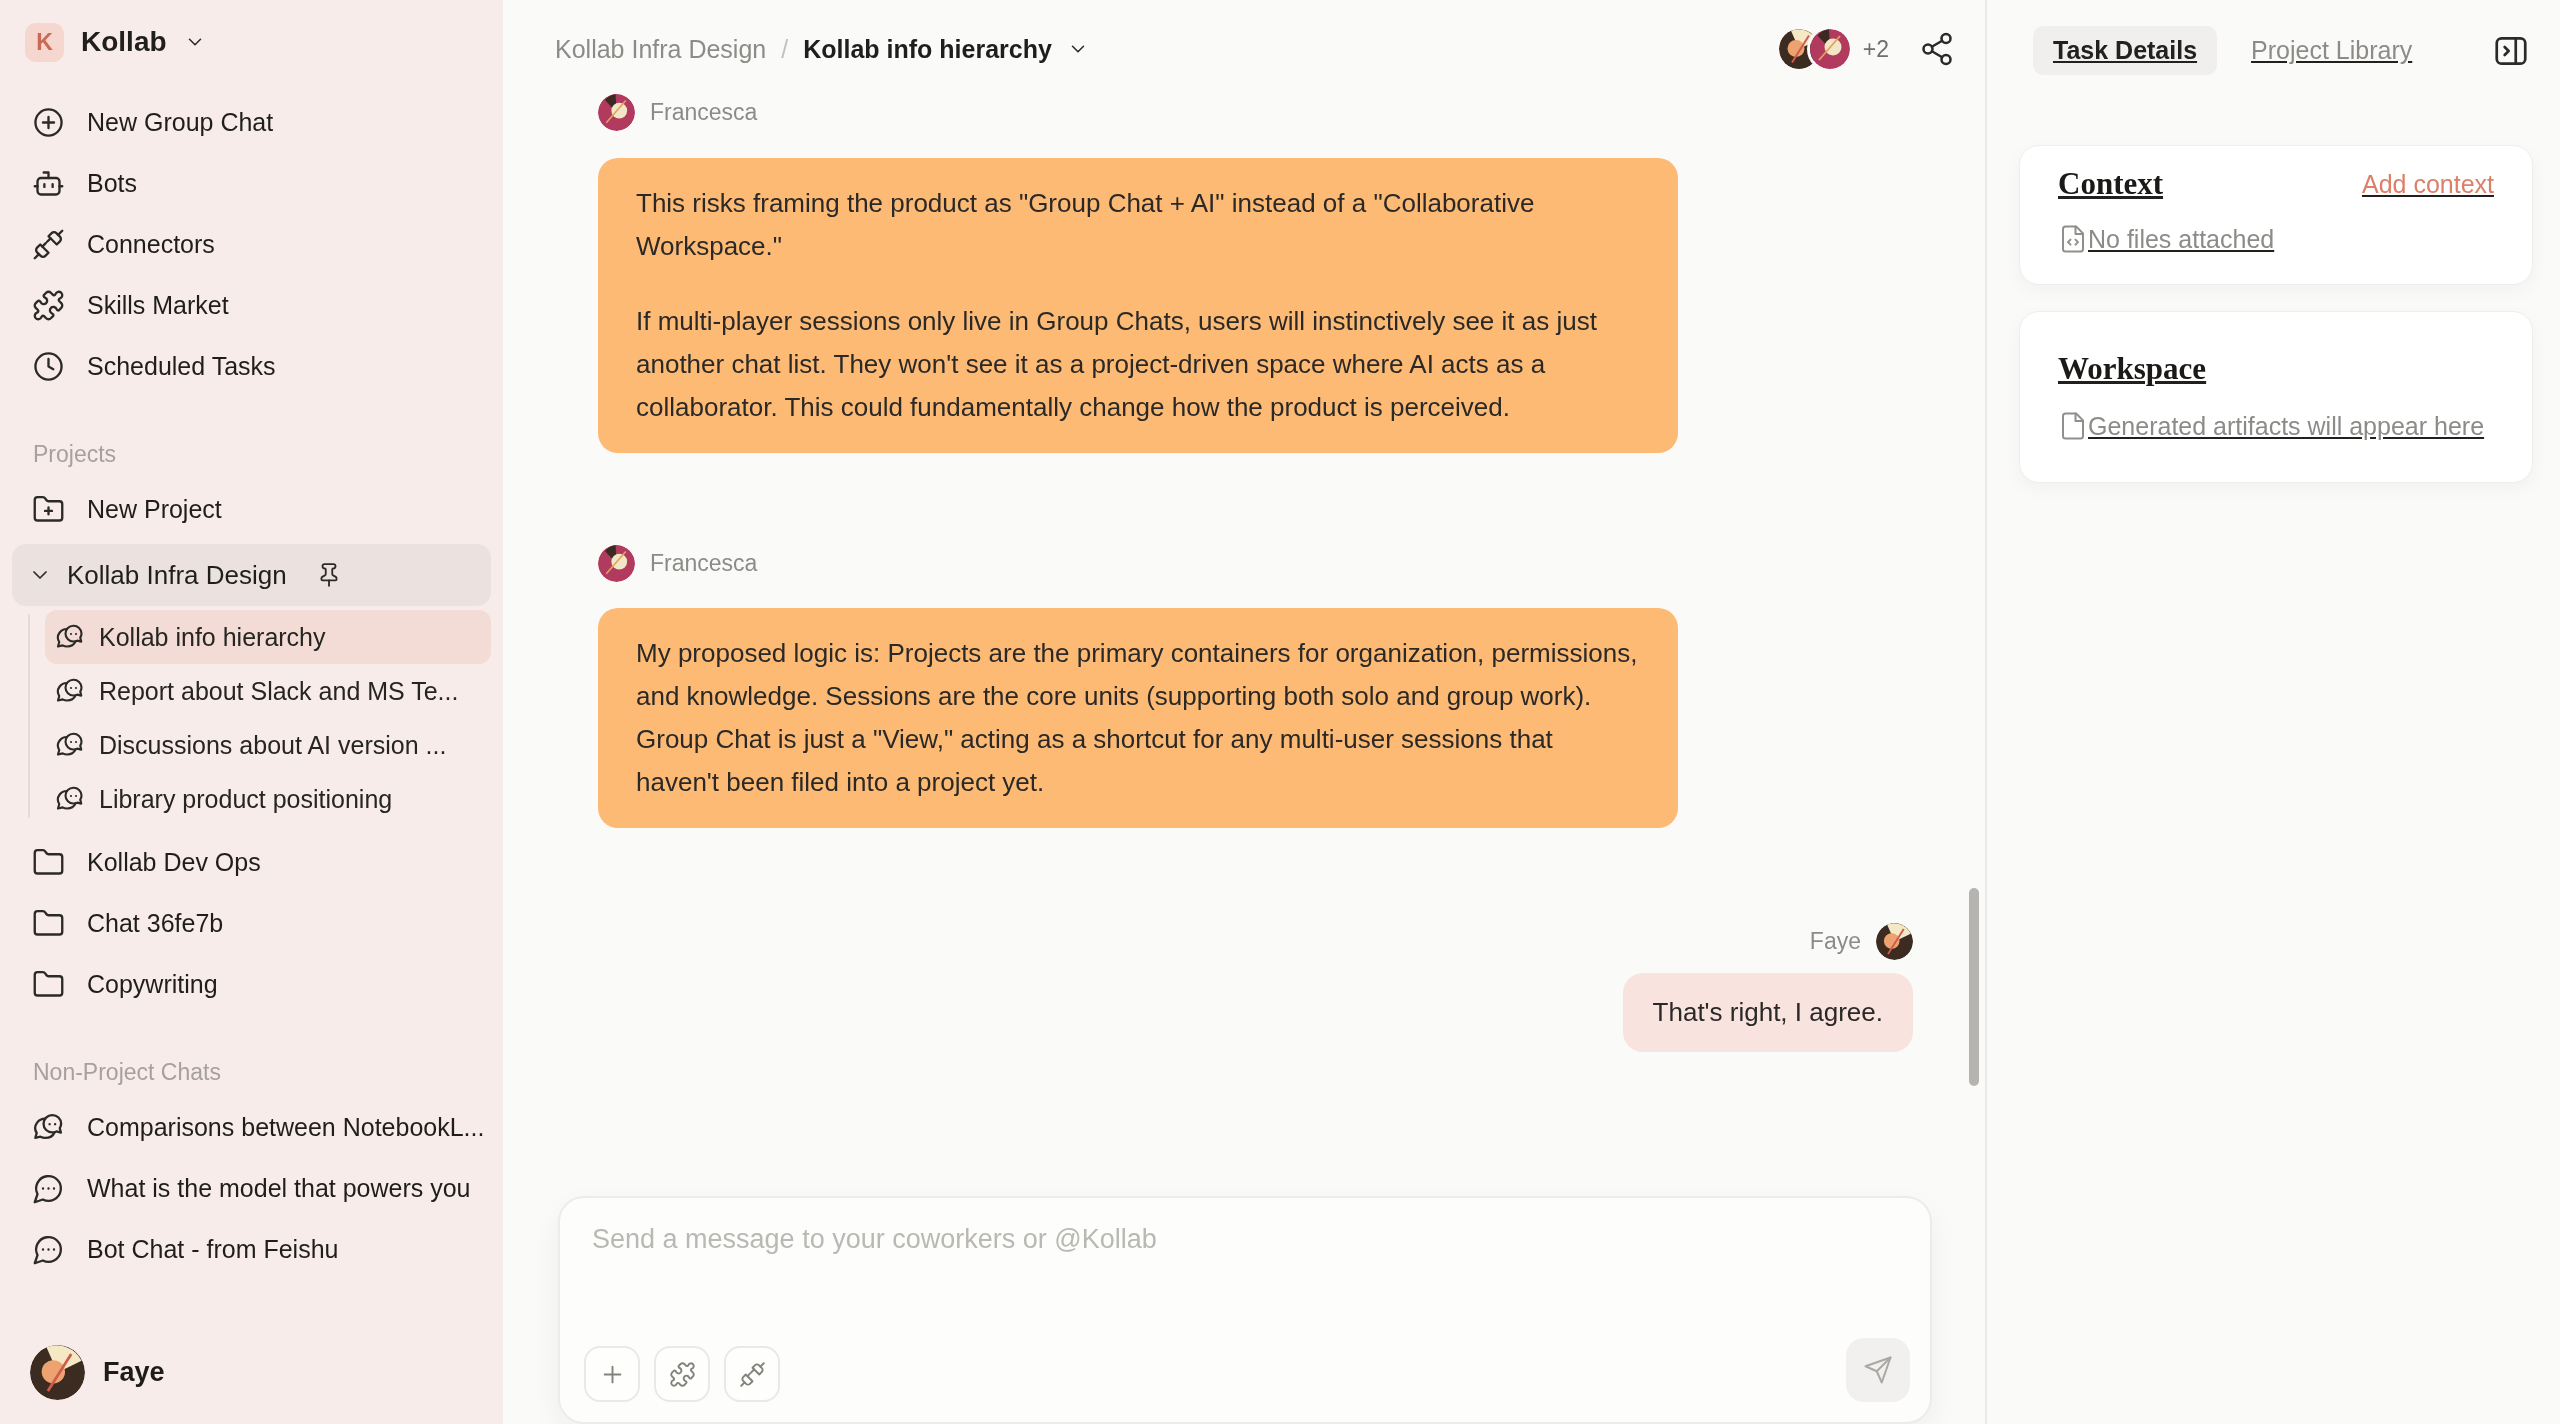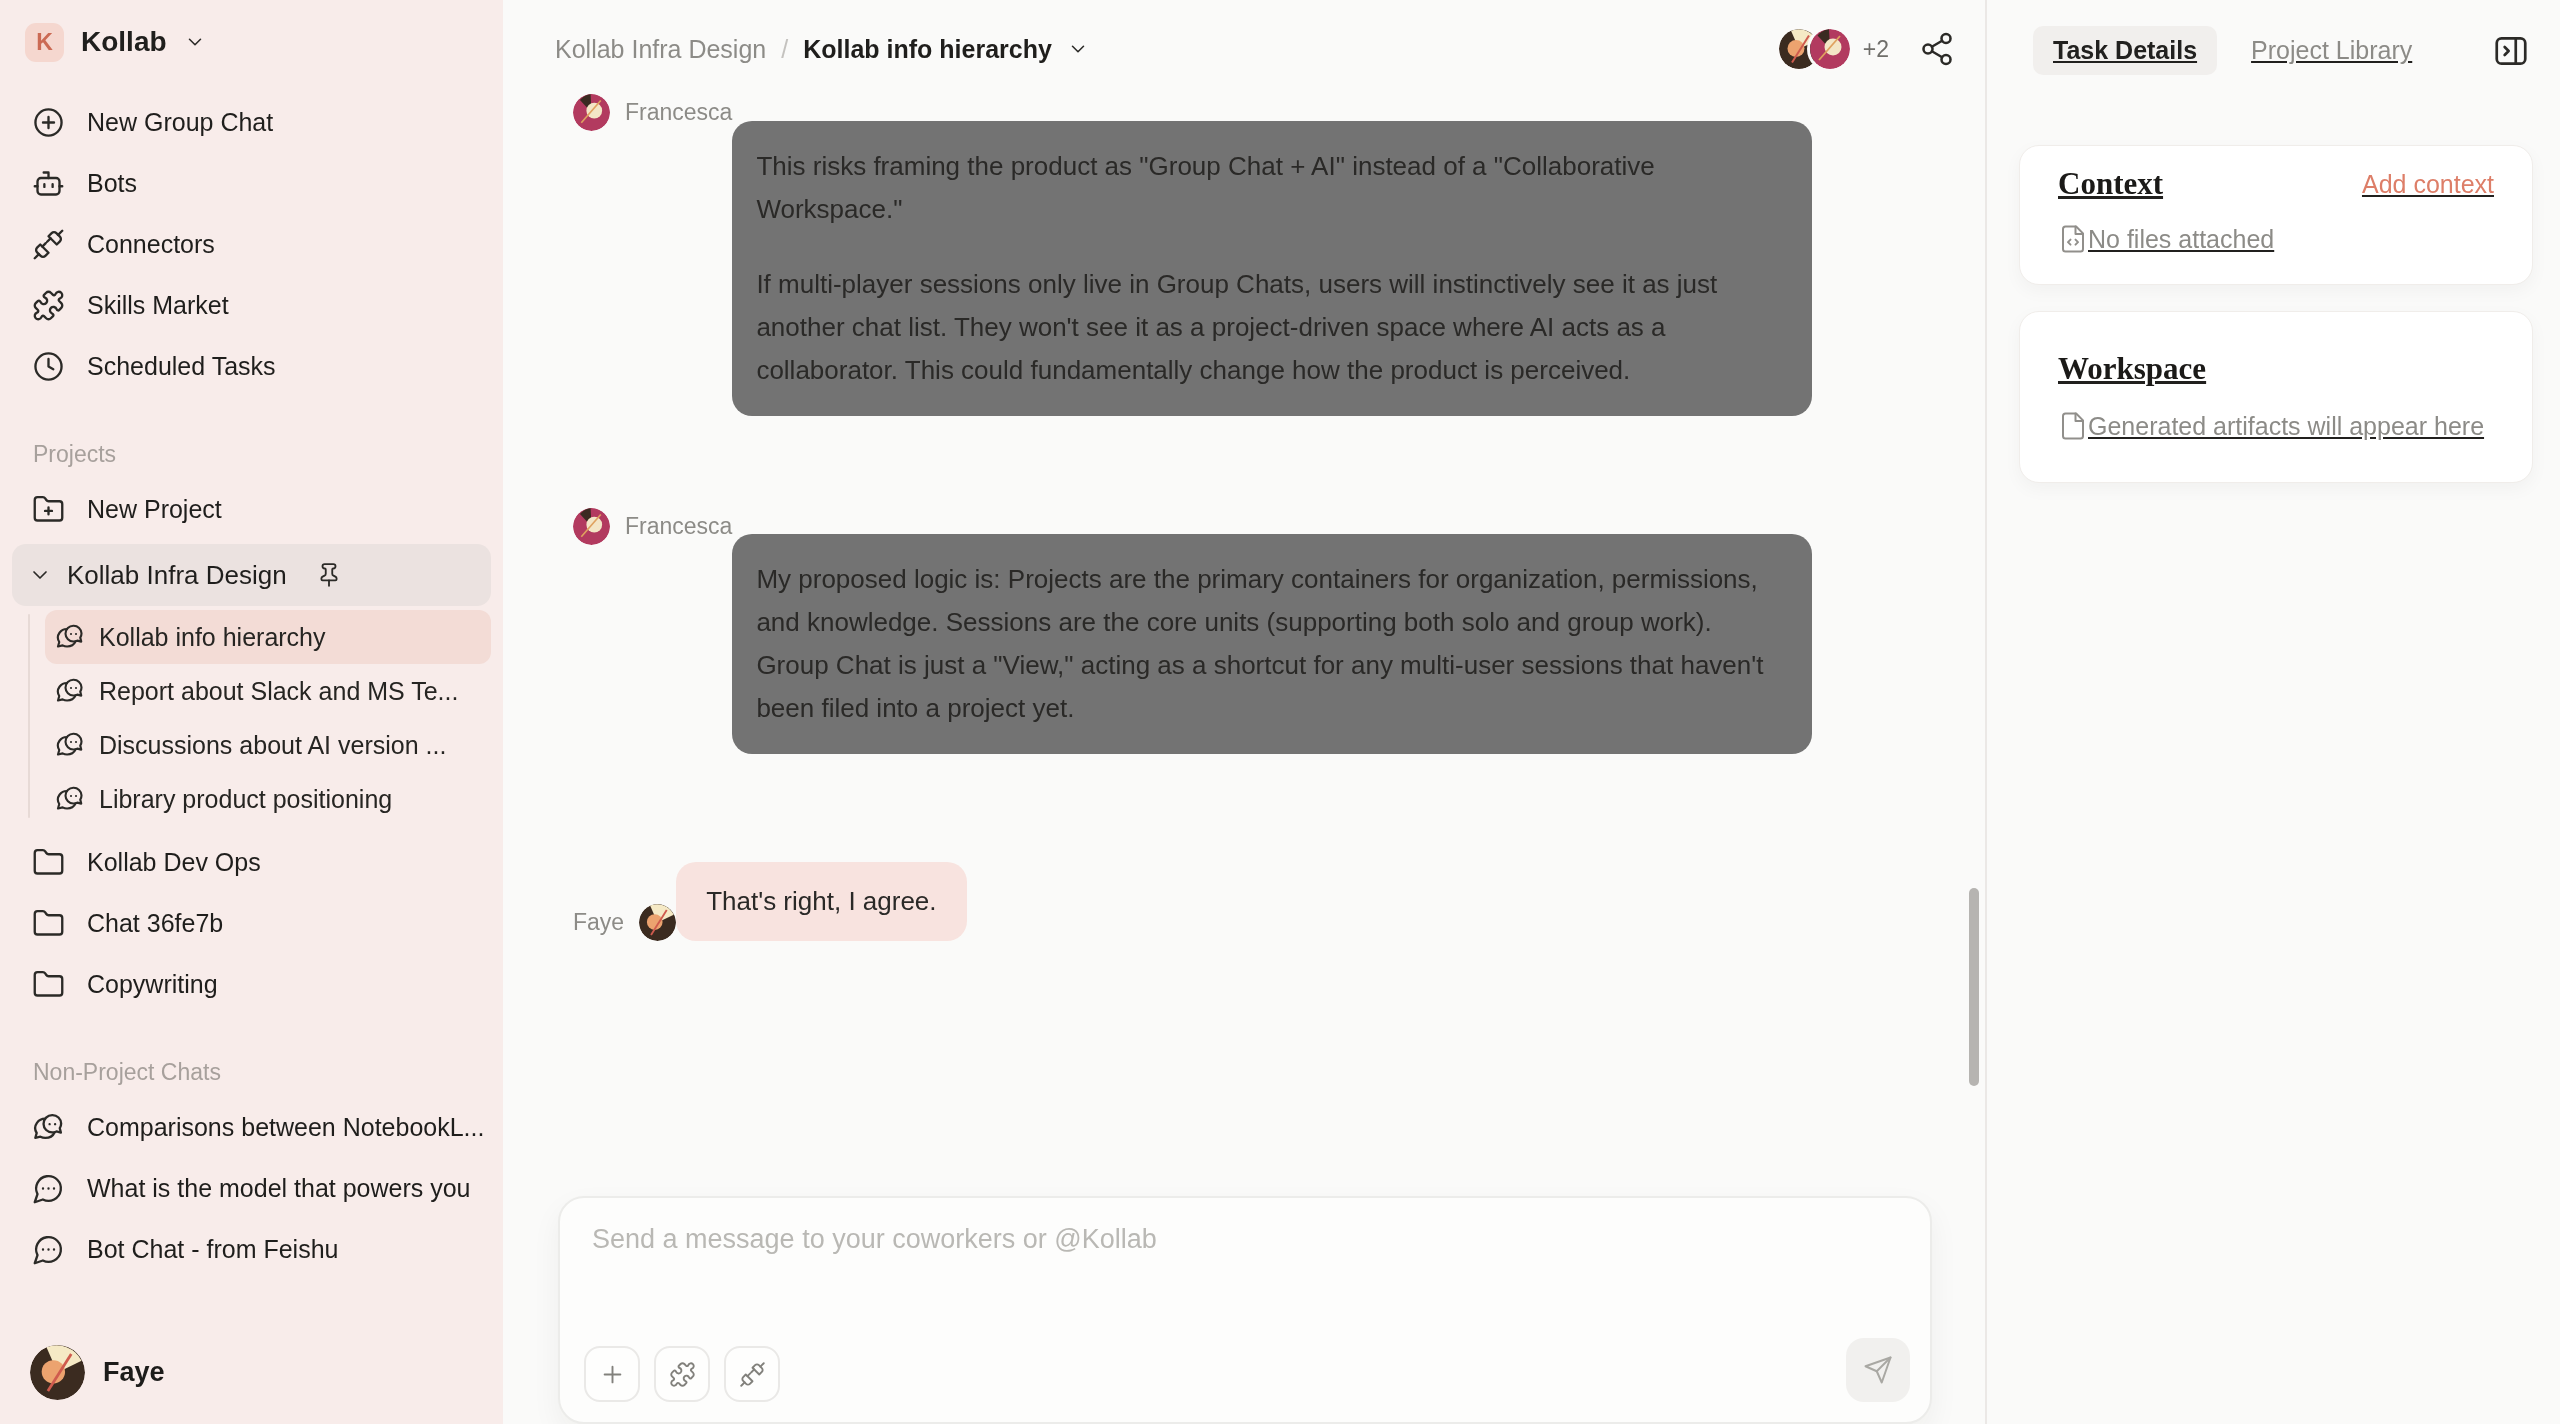--- a/index.html
+++ b/index.html
@@ -45,26 +45,26 @@
   .crumb-sep { color:#c4c2bf; }
   .crumb-current { color:#1f1e1c; font-weight:700; }
   .hd-spacer { flex:1; }
   .avatar-stack { display:flex; align-items:center; }
   .hdr-av { width:46px; height:46px; border-radius:50%; border:3px solid #fbfaf9; overflow:hidden; }
   .hdr-av + .hdr-av { margin-left:-15px; }
   .overflow-count { font-size:23px; color:#6f6e6a; margin:0 30px 0 10px; }
   .share-ic { width:36px; height:36px; stroke:#6f6e6a; stroke-width:1.6; }
 
   .chat { flex:1; padding:0 72px 0 70px; overflow:hidden; display:flex; flex-direction:column; }
-  .msg { display:flex; flex-direction:row; align-items:flex-start; }
+  .msg { display:flex; flex-direction:column; align-items:flex-start;margin-left:25px; }
   .msg.right { align-items:flex-end; }
   .msg-head { display:flex; align-items:center; gap:15px; }
   .msg-av { width:37px; height:37px; border-radius:50%; }
   .msg-author { font-size:23px; color:#8c8b87; }
-  .bubble { background:#737373; border-radius:20px; padding:24px 24px; max-width:1080px;
+  .bubble { background:#fdba74; border-radius:20px; padding:24px 38px; max-width:1080px;
     width:fit-content; font-size:26px; line-height:43px; color:#2a2927; }
   .bubble p + p { margin-top:32px; }
   .m1 { margin-top:6px; }
   .m1 .bubble { margin-top:27px; }
   .m2 { margin-top:92px; }
   .m2 .bubble { margin-top:26px; }
   .m3 { margin-top:95px; }
   .m3 .bubble { margin-top:13px; background:#f8e3df; padding:18px 30px; }
 
   .composer { flex-shrink:0; margin:0 53px 0 55px; height:228px; background:#fdfdfc;

